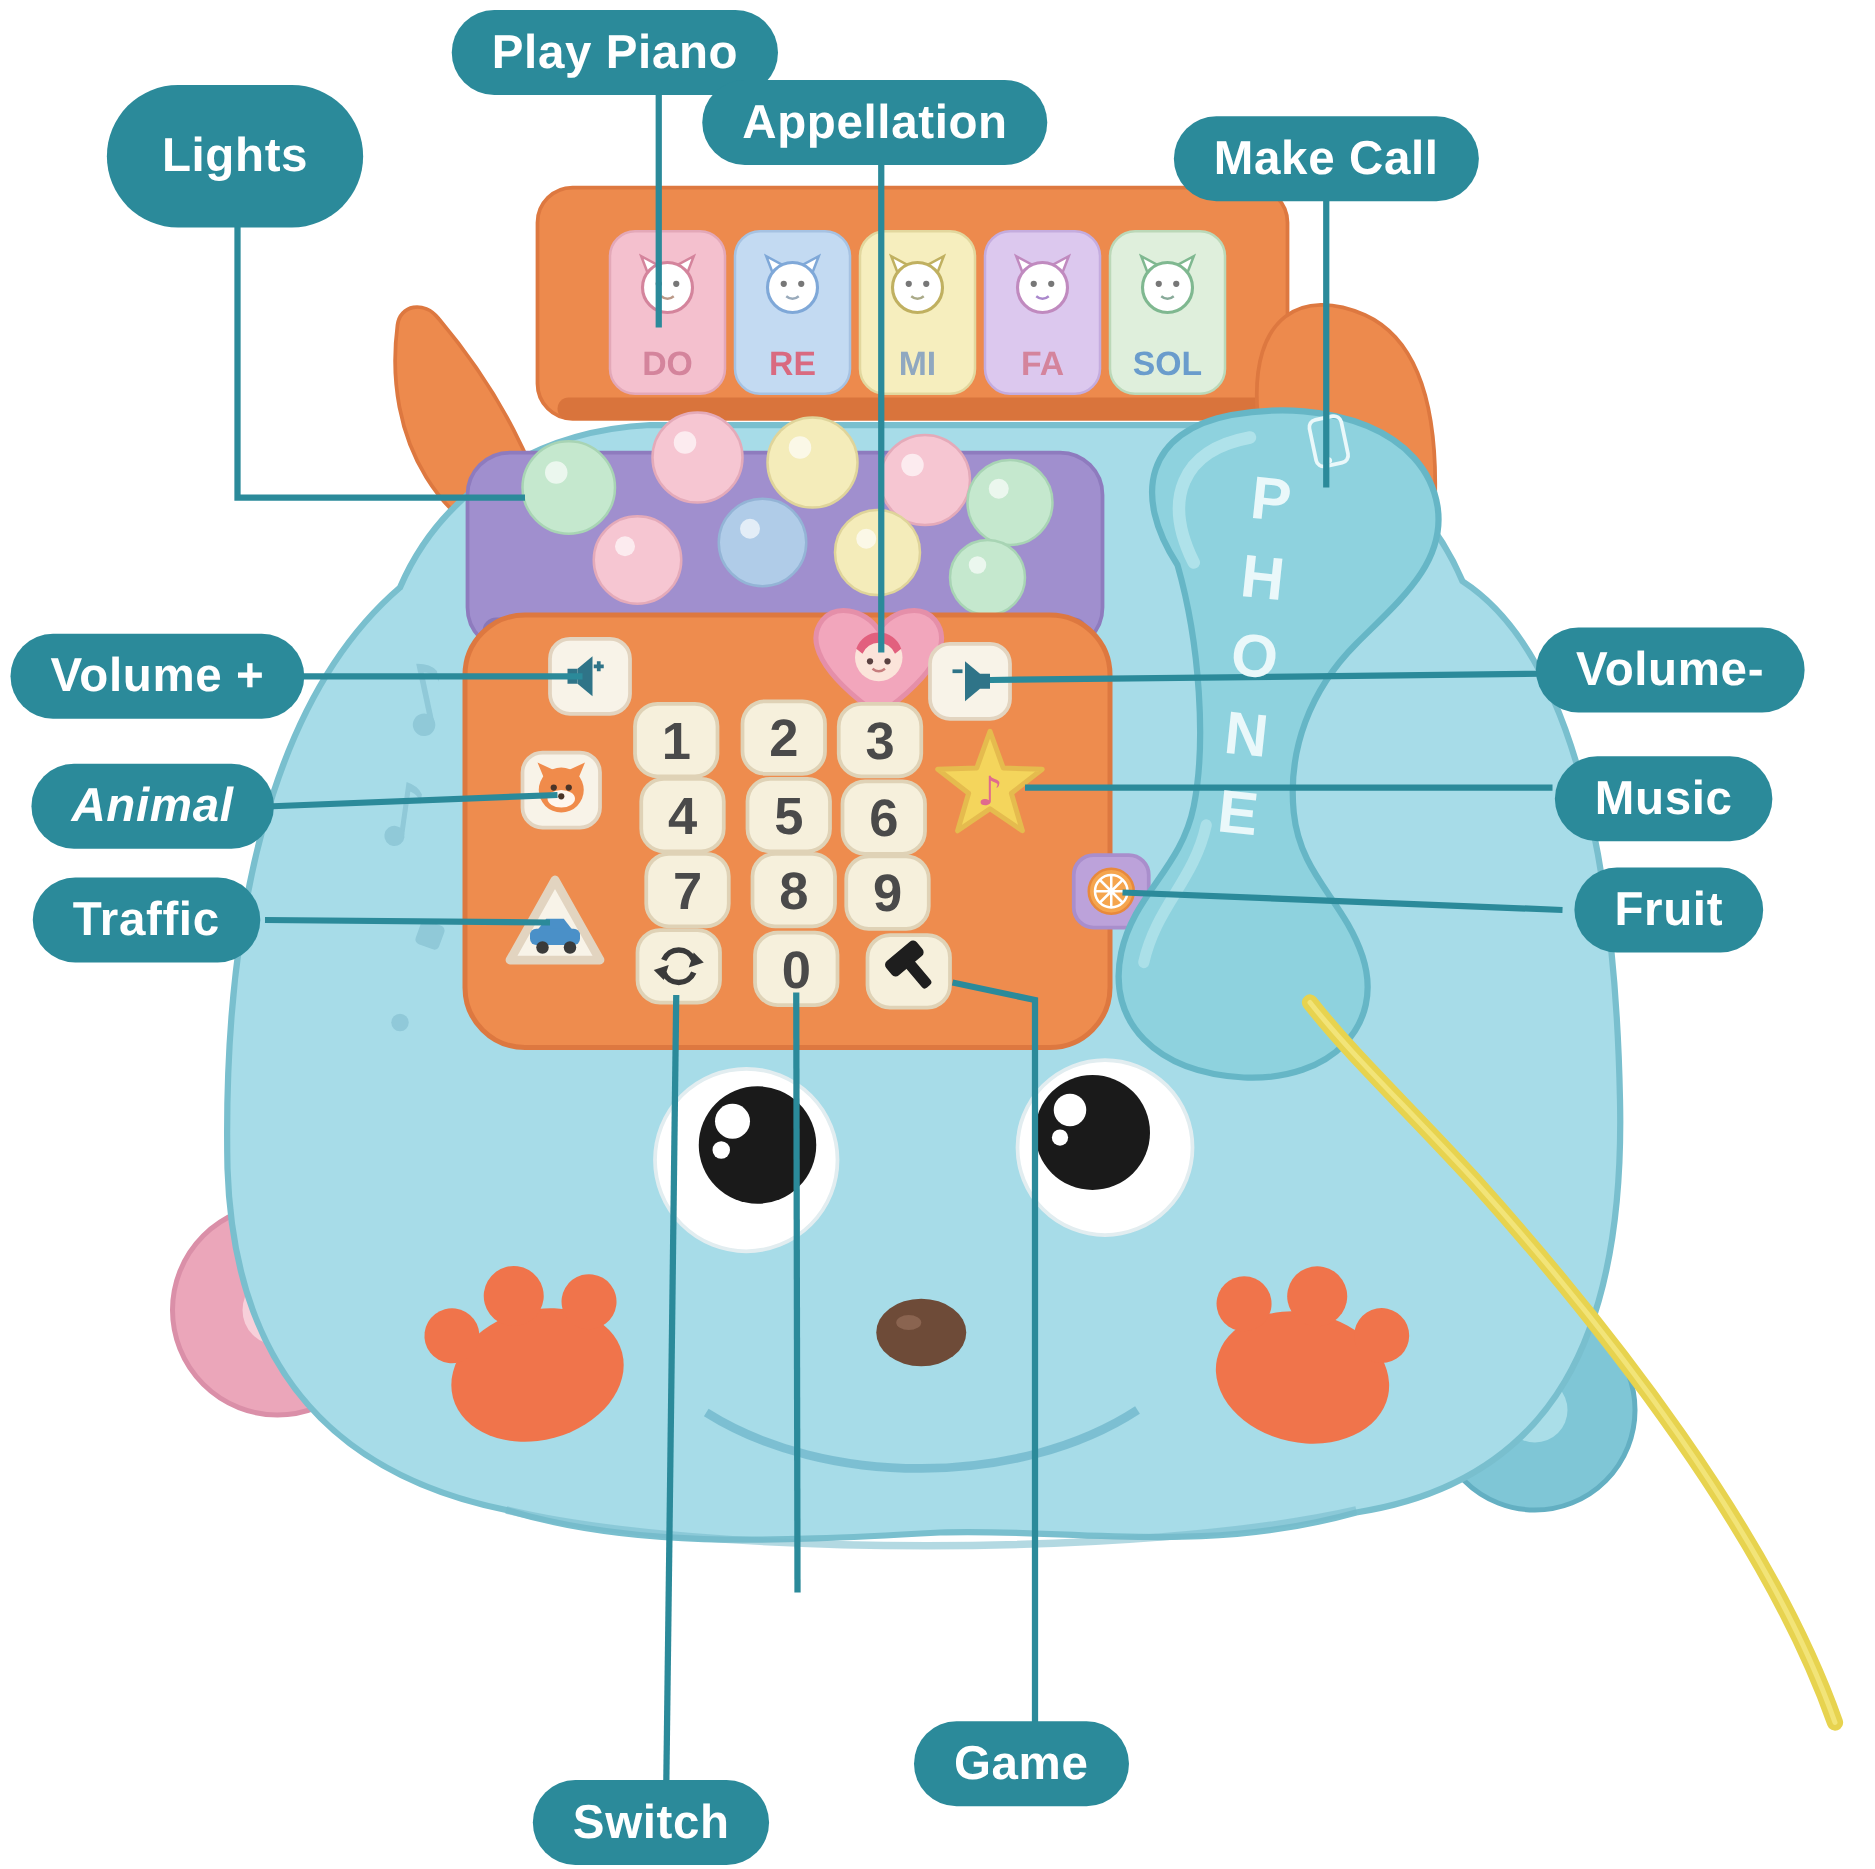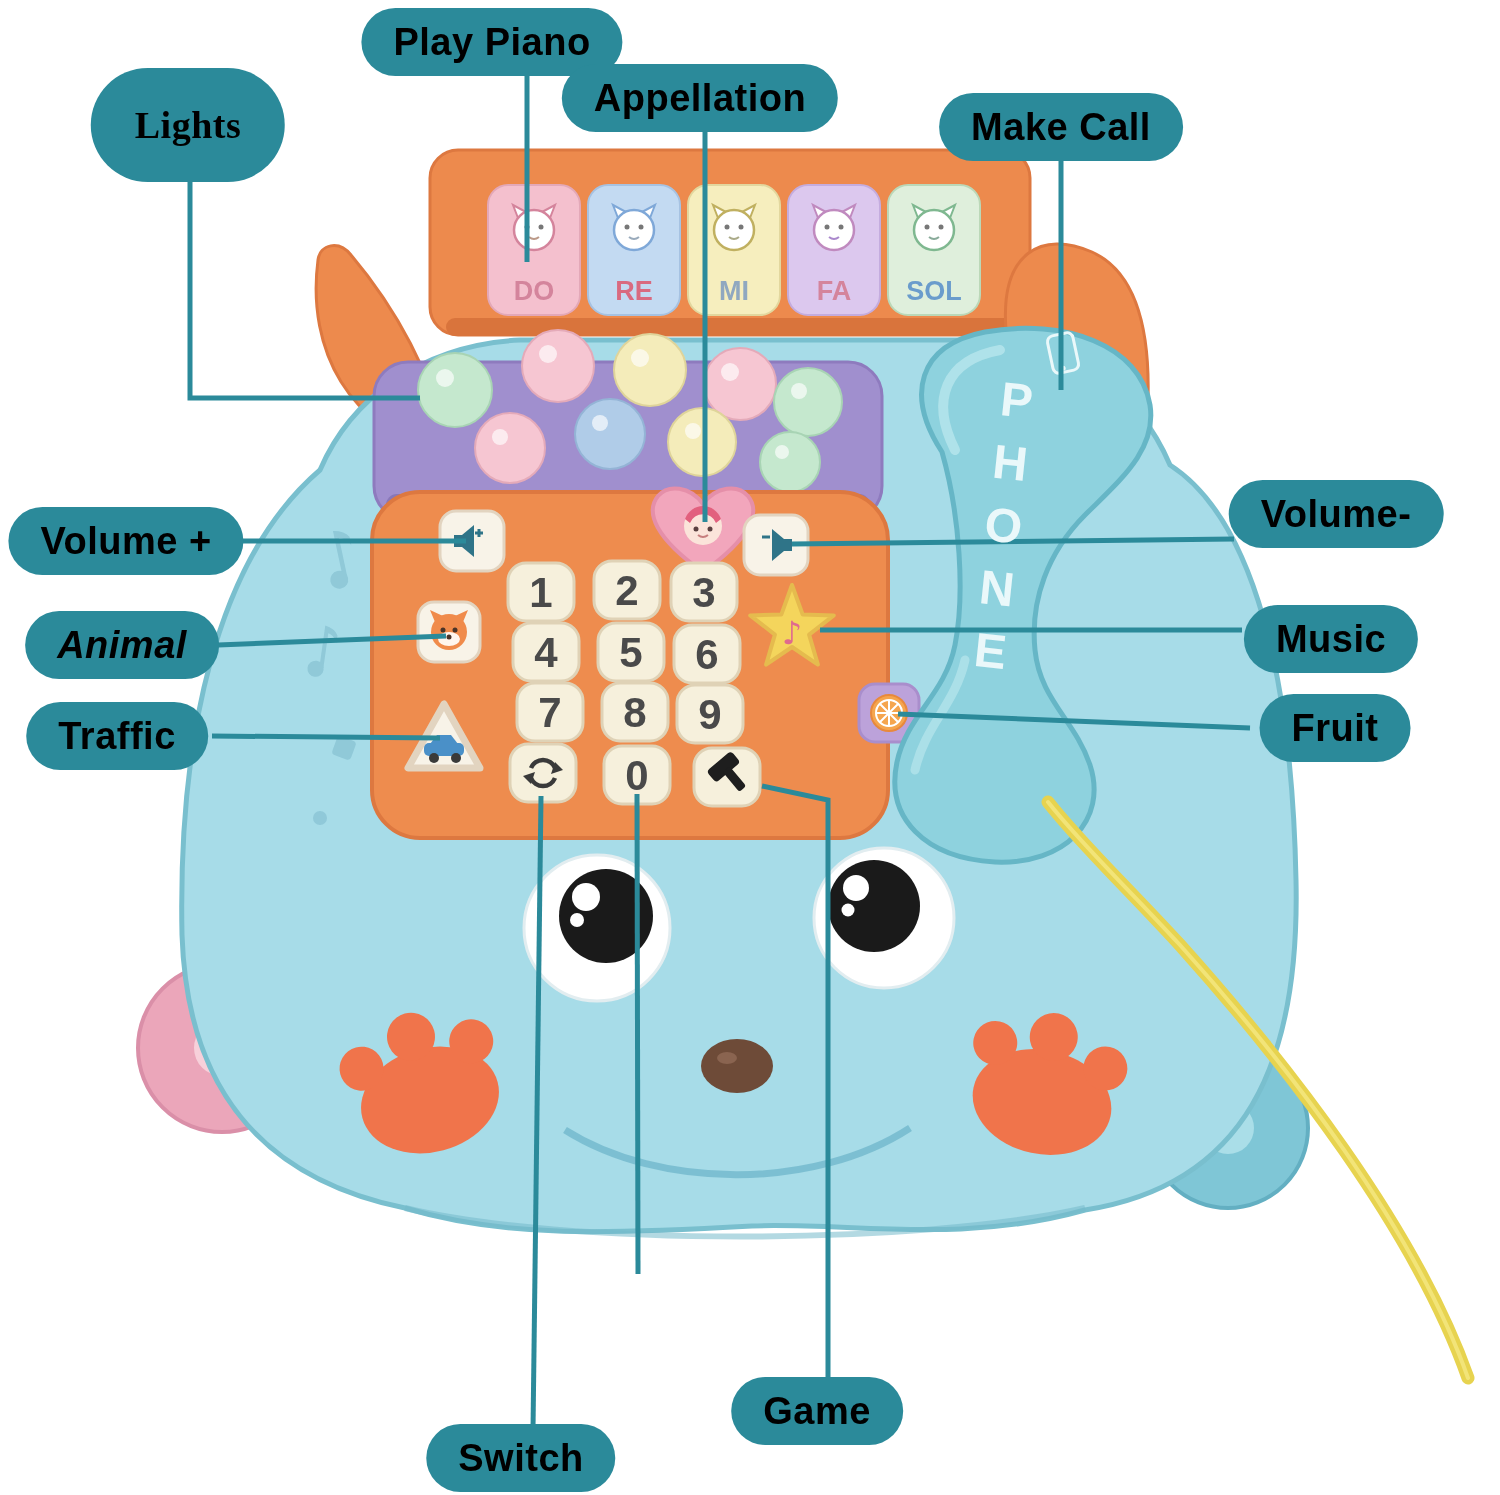--- a/index.html
+++ b/index.html
@@ -3,26 +3,26 @@
 <meta charset="utf-8">
 <style>
   html,body{margin:0;padding:0;background:#fff;}
   .stage{
     position:relative;width:1500px;height:1495px;background:#ffffff;
     overflow:hidden;font-family:"Liberation Sans",sans-serif;
   }
   .scene{position:absolute;left:0;top:0;}
   .pill{
     position:absolute;transform:translate(-50%,-50%);
-    background:#2B8A9A;color:#000000;
+    background:#2B8A9A;color:#ffffff;
     font:bold 38px/1 "Liberation Sans",sans-serif;
     padding:15px 32px;border-radius:60px;white-space:nowrap;
     letter-spacing:.5px;
   }
-  .pill-big{padding:38px 44px;font-family:Liberation Serif, serif;}
+  .pill-big{padding:38px 44px;}
   .phone-text{
     position:absolute;left:992px;top:374px;
     writing-mode:vertical-rl;text-orientation:upright;
     color:#EAF8FA;font:bold 48px "Liberation Sans",sans-serif;
     letter-spacing:10px;transform:rotate(6deg);transform-origin:top center;
   }
 </style>
 </head>
 <body>
 
@@ -358,19 +358,19 @@
 
 <div class="phone-text">PHONE</div>
 
 <div class="pill pill-big" style="left:188px;top:125px;">Lights</div>
 <div class="pill" style="left:492px;top:42px;">Play Piano</div>
 <div class="pill" style="left:700px;top:98px;">Appellation</div>
 <div class="pill" style="left:126px;top:541px;">Volume +</div>
 <div class="pill" style="left:1061px;top:127px;">Make Call</div>
 <div class="pill" style="left:122px;top:645px;font-style:italic;">Animal</div>
 <div class="pill" style="left:117px;top:736px;">Traffic</div>
-<div class="pill" style="left:1336px;top:514px;">Volume-</div>
+<div class="pill" style="left:1336px;top:536px;">Volume-</div>
 <div class="pill" style="left:1331px;top:639px;">Music</div>
 <div class="pill" style="left:1335px;top:728px;">Fruit</div>
 <div class="pill" style="left:521px;top:1458px;text-align:right;">Switch</div>
 <div class="pill" style="left:817px;top:1411px;">Game</div>
 
 </div>
 
 </body></html>

